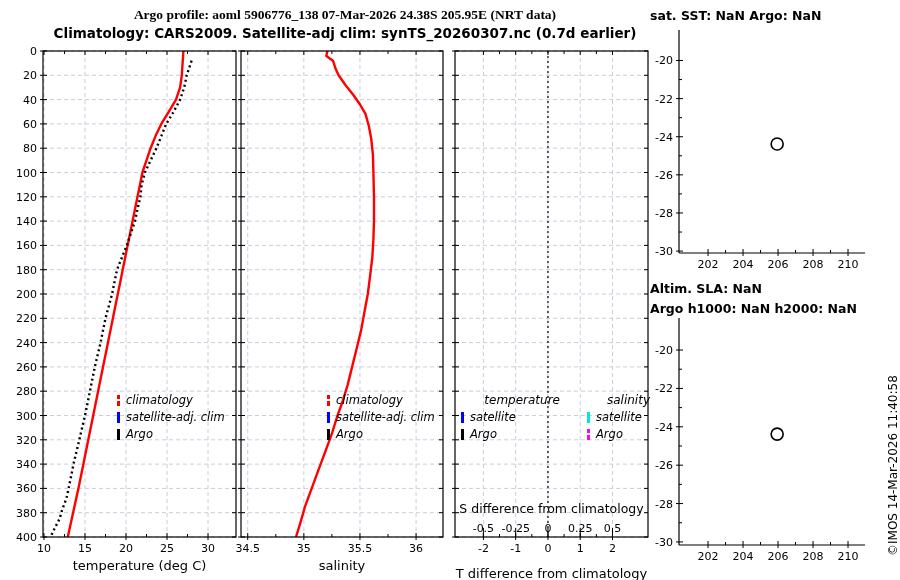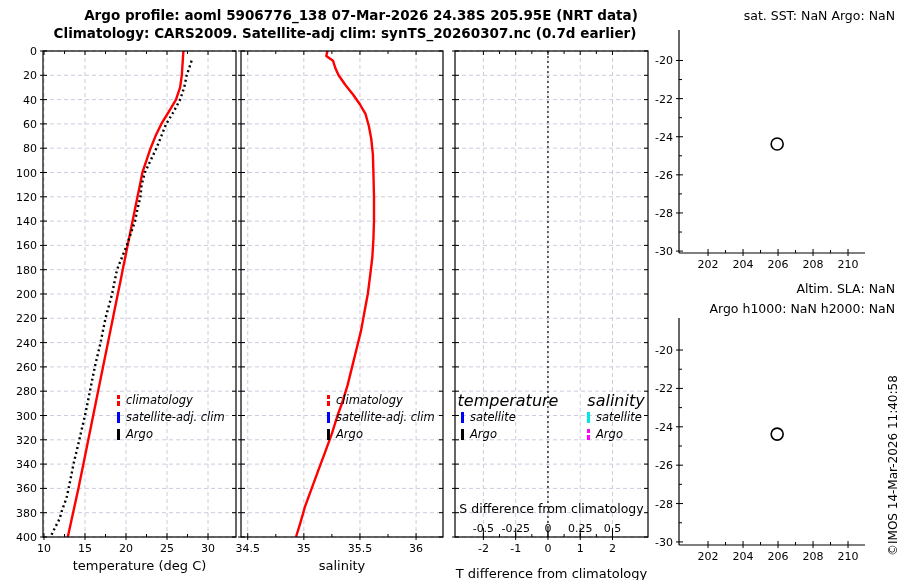--- a/index.html
+++ b/index.html
@@ -1,27 +1,27 @@
 <!DOCTYPE html>
 <html><head>
 <meta charset="utf-8">
 <style>
   html,body{margin:0;padding:0;background:#fff;}
   body{width:900px;height:580px;position:relative;overflow:hidden;
        font-family:"DejaVu Sans","Liberation Sans",sans-serif;color:#000;}
   .abs{position:absolute;}
   .ttl{font-weight:bold;font-size:13.5px;text-align:center;white-space:nowrap;}
-  .mapttl{font-weight:normal;font-size:12.5px;text-align:right;white-space:nowrap;}
+  .mapttl{font-weight:bold;font-size:12.5px;text-align:left;white-space:nowrap;}
   .xlab{font-size:13px;text-align:center;white-space:nowrap;}
   .ann{font-size:12.5px;text-align:center;white-space:nowrap;}
   .legend{font-size:11.5px;line-height:17px;white-space:nowrap;font-style:italic;}
   .lrow{height:17px;display:flex;align-items:center;}
   .lmark{width:3px;height:11px;display:inline-block;position:relative;margin-right:6px;flex:0 0 3px;}
   .lmark.dashed::after{content:"";position:absolute;left:0;right:0;top:4px;height:2px;background:#fff;}
-  .lhead{font-size:16px;text-align:center;height:17px;line-height:17px;}
+  .lhead{font-size:12px;text-align:right;height:17px;line-height:17px;}
   .wm{font-size:12px;white-space:nowrap;transform:rotate(-90deg);transform-origin:0 0;}
   svg{position:absolute;left:0;top:0;}
   svg text{font-family:"DejaVu Sans","Liberation Sans",sans-serif;font-size:11px;fill:#000;}
 </style>
 </head>
 <body>
 
 <svg id="plot" width="900" height="580" viewBox="0 0 900 580">
     <g>
       <line x1="43.98427539311517" y1="51" x2="43.98427539311517" y2="537" stroke="#ccccdf" stroke-width="1" stroke-dasharray="4 3"></line>
@@ -401,21 +401,21 @@
       <text x="673" y="469.1758241758242" text-anchor="end">-26</text>
       <line x1="676" y1="503.55283178360105" x2="683" y2="503.55283178360105" stroke="#000" stroke-width="1"></line>
       <line x1="679" y1="522.7413355874894" x2="682" y2="522.7413355874894" stroke="#000" stroke-width="1"></line>
       <text x="673" y="507.55283178360105" text-anchor="end">-28</text>
       <line x1="676" y1="541.9298393913779" x2="683" y2="541.9298393913779" stroke="#000" stroke-width="1"></line>
       <text x="673" y="545.9298393913779" text-anchor="end">-30</text>
       <circle cx="777.1618062088427" cy="434.0904480135249" r="6" fill="none" stroke="#000" stroke-width="1.6"></circle>
     </g>
   </svg>
 
-<div class="abs ttl" style="left:36px;top:7px;width:650px;">Argo profile: aoml 5906776_138 07-Mar-2026 24.38S 205.95E (NRT data)</div>
+<div class="abs ttl" style="left:20px;top:7px;width:650px;font-family:Liberation Serif, serif;">Argo profile: aoml 5906776_138 07-Mar-2026 24.38S 205.95E (NRT data)</div>
 <div class="abs ttl" style="left:20px;top:25px;width:650px;">Climatology: CARS2009. Satellite-adj clim: synTS_20260307.nc (0.7d earlier)</div>
 
 <div class="abs mapttl" style="left:650px;top:8px;width:245px;">sat. SST: NaN Argo: NaN</div>
 <div class="abs mapttl" style="left:650px;top:281px;width:245px;">Altim. SLA: NaN</div>
 <div class="abs mapttl" style="left:650px;top:301px;width:245px;">Argo h1000: NaN h2000: NaN</div>
 
 <div class="abs xlab" style="left:43px;top:558px;width:193px;">temperature (deg C)</div>
 <div class="abs xlab" style="left:241px;top:558px;width:202px;">salinity</div>
 <div class="abs xlab" style="left:455px;top:558px;width:193px;margin-top:8px;">T difference from climatology</div>
 <div class="abs ann" style="left:455px;top:501px;width:193px;">S difference from climatology</div>

